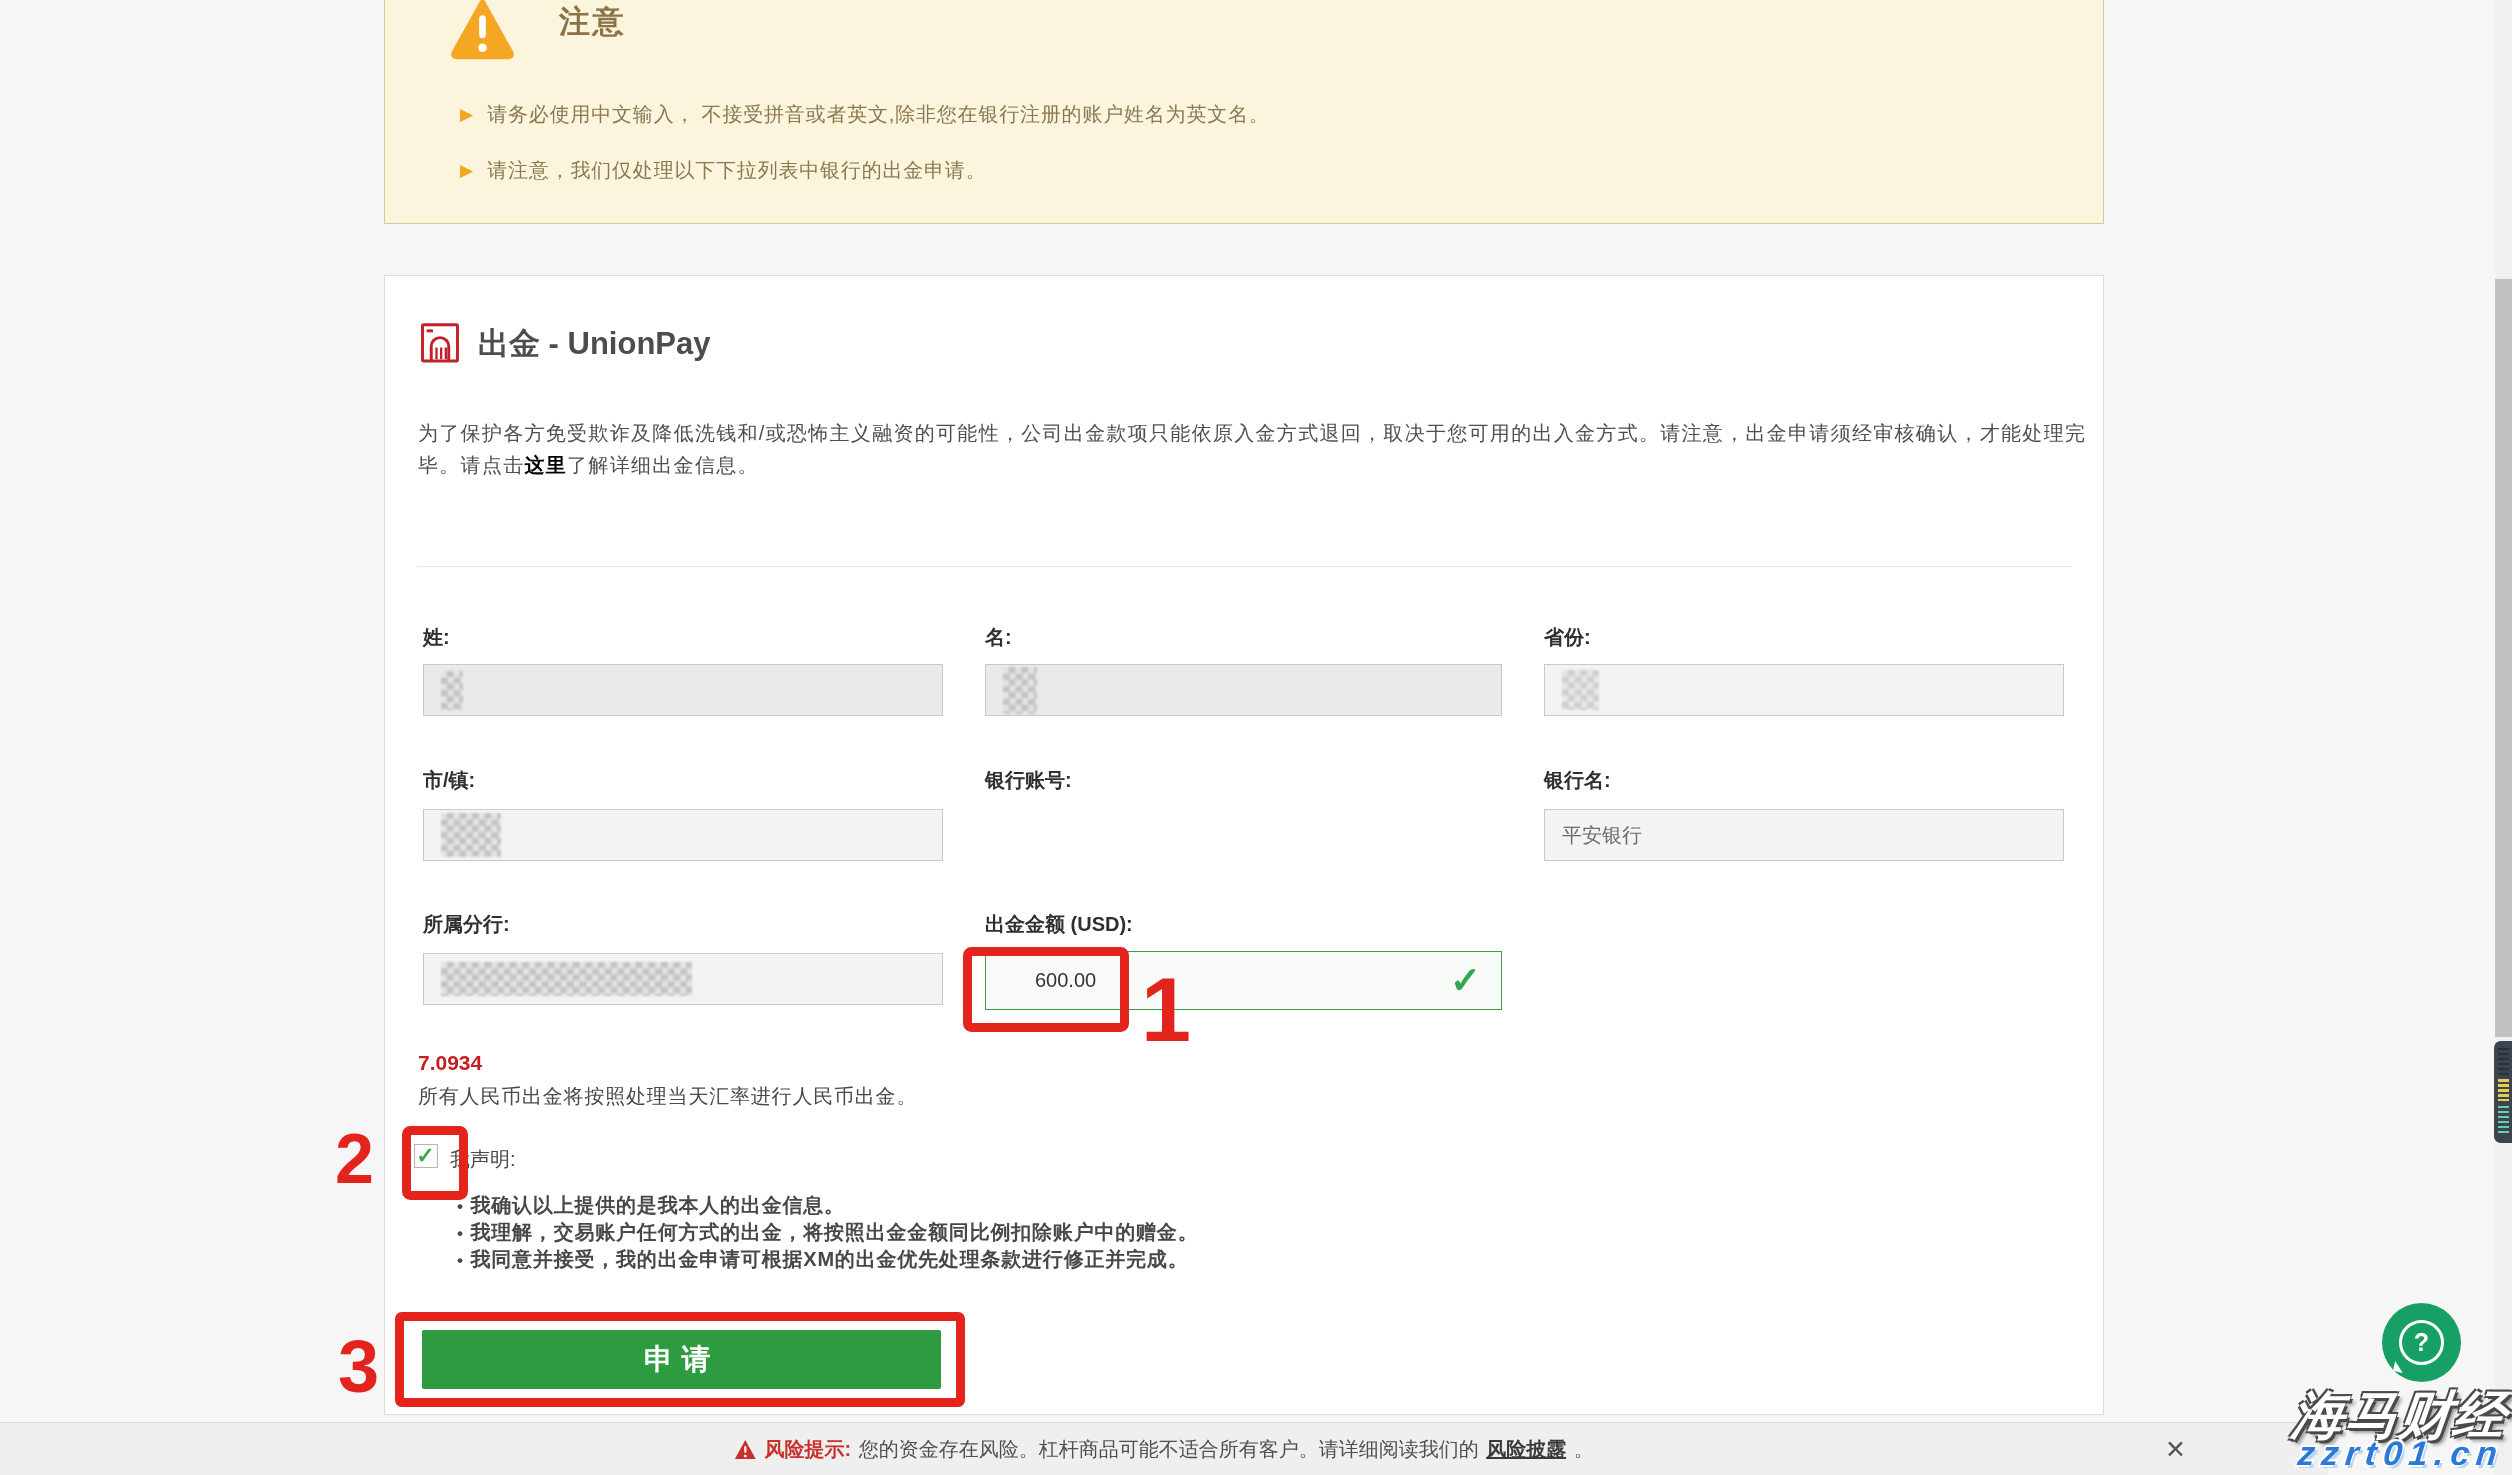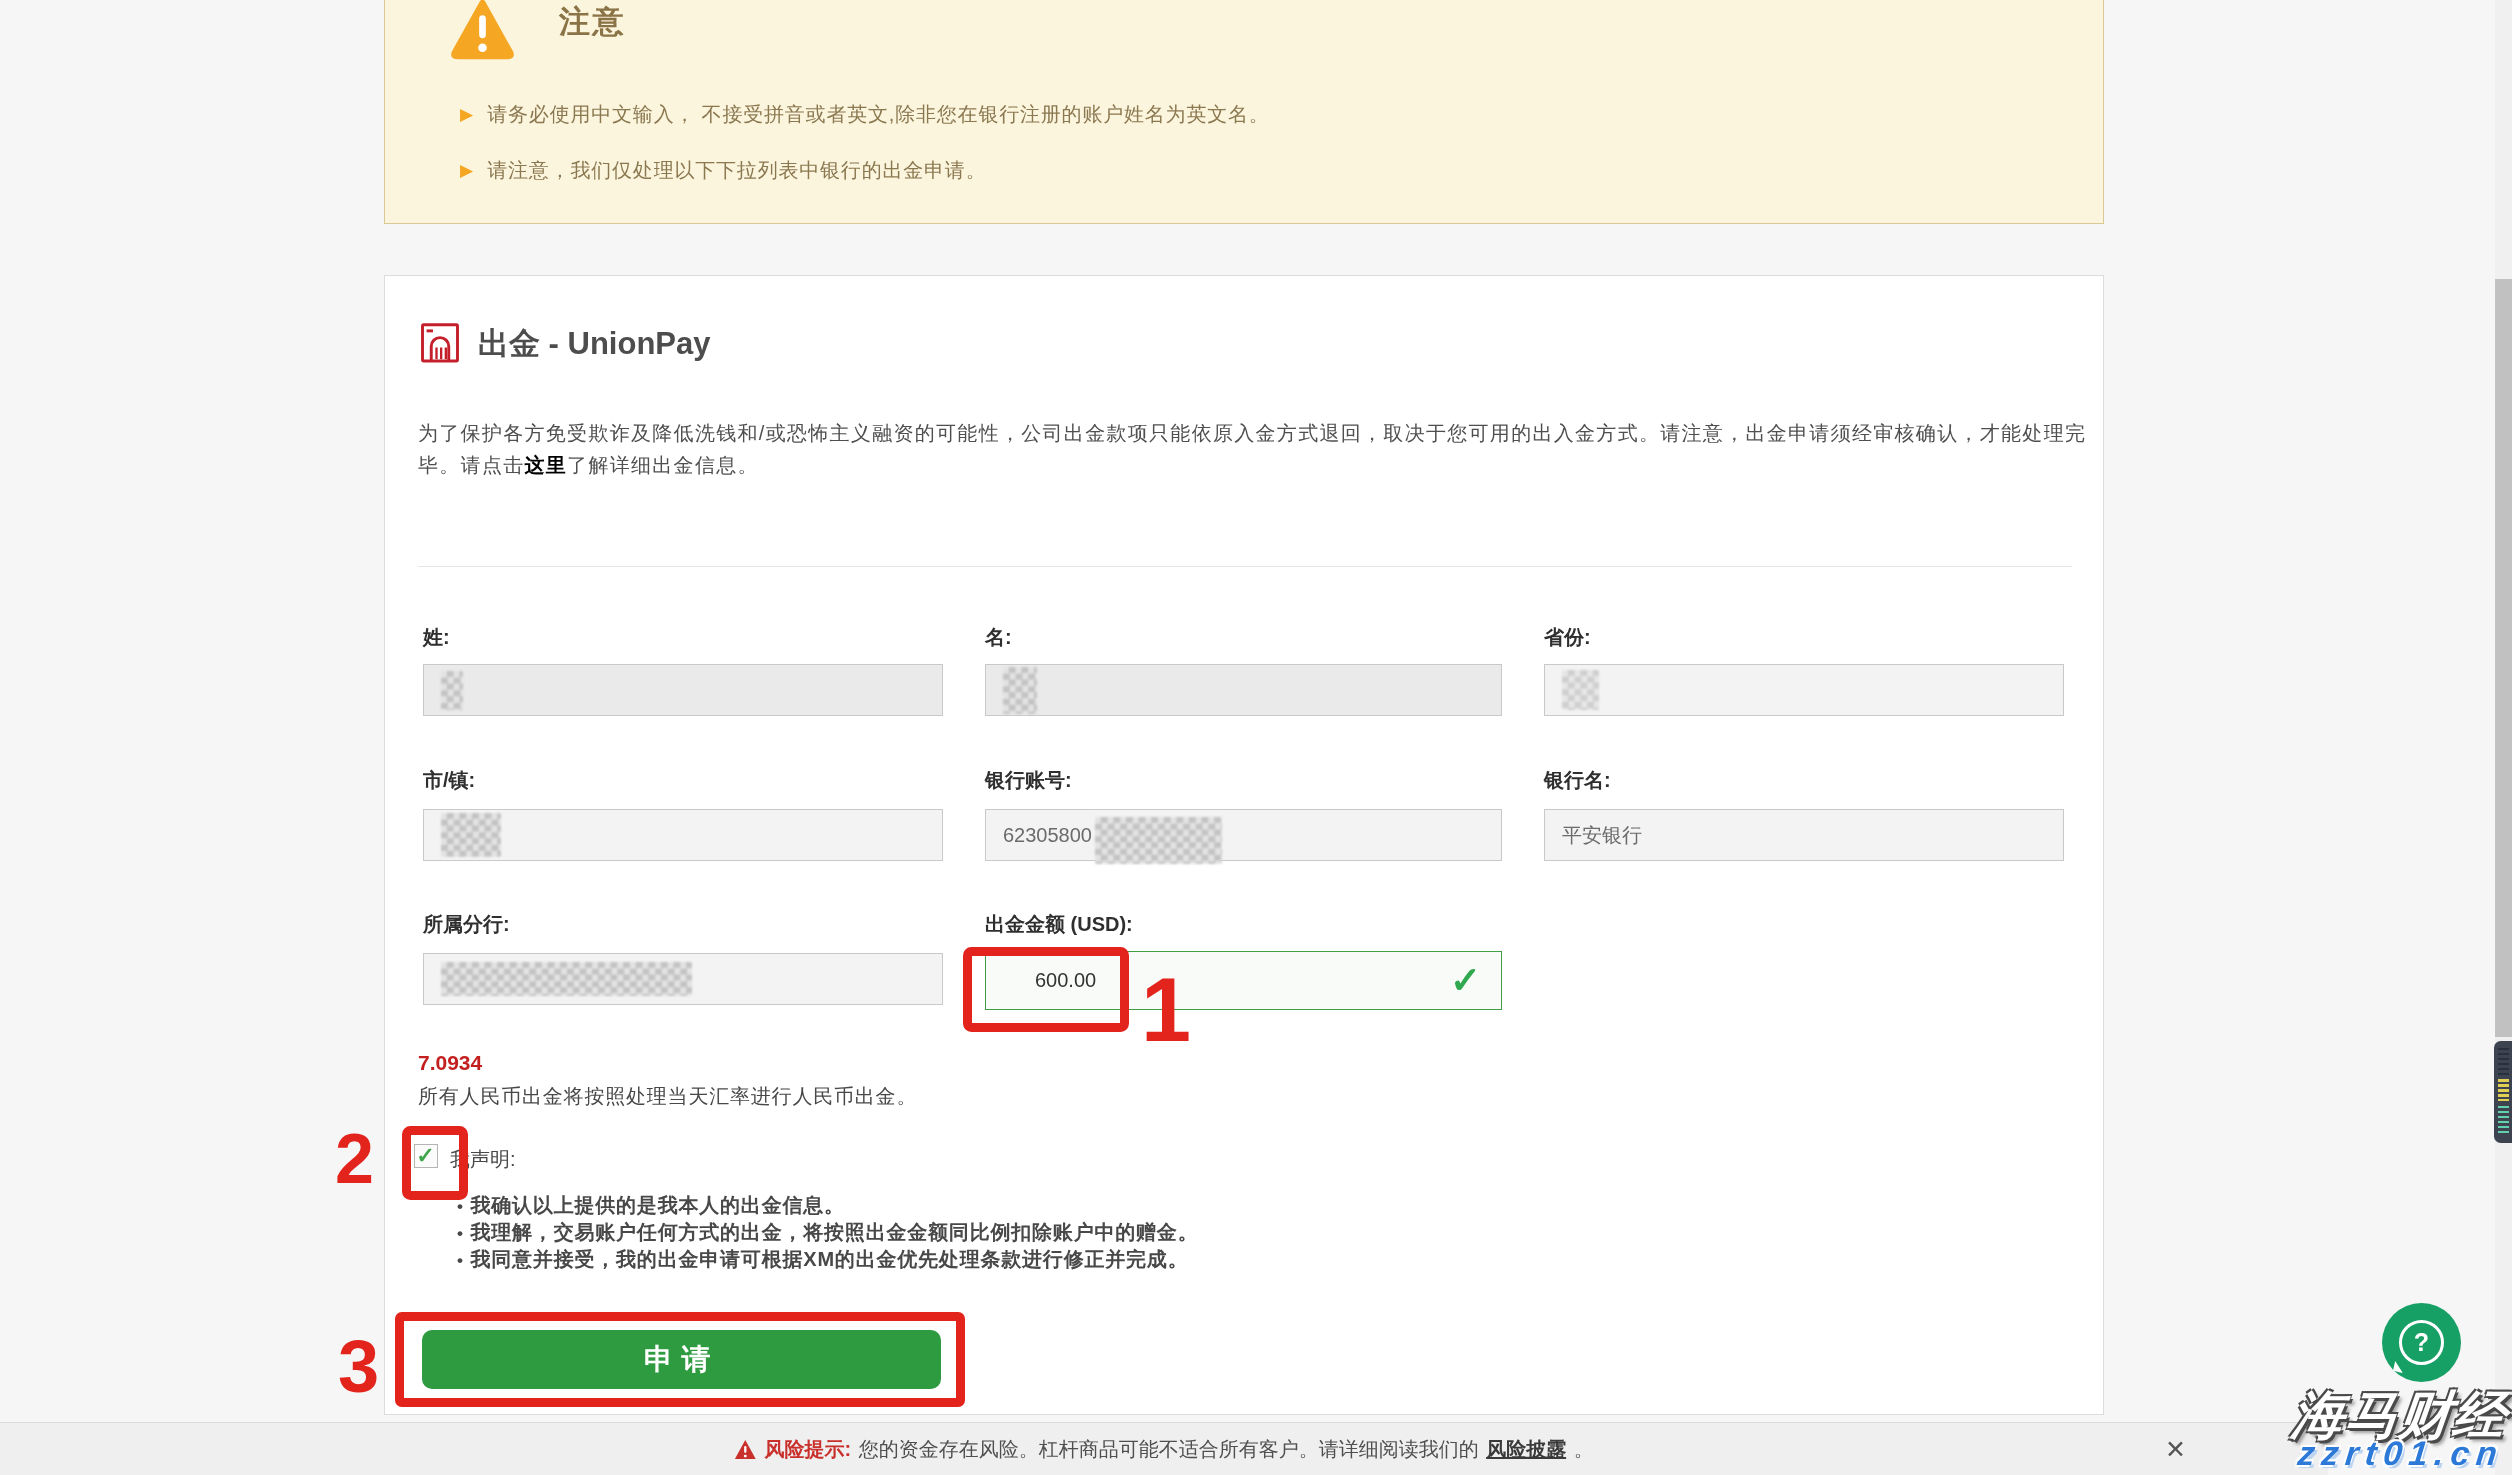--- a/index.html
+++ b/index.html
@@ -87,21 +87,21 @@
     display:flex; align-items:center; justify-content:center;
   }
   .declare-checkbox span { color:#3fa54b; font-size:22px; font-weight:bold; line-height:1; }
   .declare-label { position:absolute; left:65px; top:870px; font-size:20px; color:#484848; }
   .declare-list { position:absolute; left:72px; top:916px; display:flex; flex-direction:column; gap:0;font-weight:bold; }
   .declare-item { font-size:20px; color:#484848; letter-spacing:0.8px; }
   .declare-item::before { content:"•"; margin-right:6.7px; font-size:17px; }
 
   .apply-button {
     position:absolute; left:37px; top:1054px; width:519px; height:59px;
-    background:#2e9b40; border:none; border-radius:10px;
+    background:#2e9b40; border:none; border-radius:2px;
     color:#ffffff; font-size:29px; font-weight:bold; letter-spacing:8.4px;
     font-family:"Liberation Sans", sans-serif; cursor:pointer;
     display:flex; align-items:center; justify-content:center;
   }
 
   
   .anno-box { position:absolute; border:9.2px solid #e3241d; border-radius:8.4px; z-index:30; pointer-events:none; }
   .anno-box1 { left:963px; top:947px; width:166px; height:85px; }
   .anno-box2 { left:402px;  top:1126px; width:66px;  height:74px; }
   .anno-box3 { left:395px;  top:1312px; width:570px; height:95px; border-radius:6.7px; }
@@ -220,24 +220,20 @@
     <span class="redact-gray" style="width:37px;height:40px;opacity:.75;"></span>
   </div>
 
   <div class="field-label col1 lrow2">市/镇:</div>
   <div class="field-label col2 lrow2">银行账号:</div>
   <div class="field-label col3 lrow2">银行名:</div>
 
   <div class="field-input col1 irow2">
     <span class="redact-gray" style="width:60px;height:44px;"></span>
   </div>
-  <div class="field-input col2 irow2">
-    <span>62305800</span>
-    <span class="redact-gray" style="width:127px;height:47px;margin-left:3.4px;margin-top:11.7px;"></span>
-  </div>
   <div class="field-input col3 irow2">
     <span>平安银行</span>
   </div>
 
   <div class="field-label col1 lrow3">所属分行:</div>
   <div class="field-label col2 lrow3">出金金额 (USD):</div>
 
   <div class="field-input col1 irow3">
     <span class="redact-gray" style="width:251px;height:34px;"></span>
   </div>

